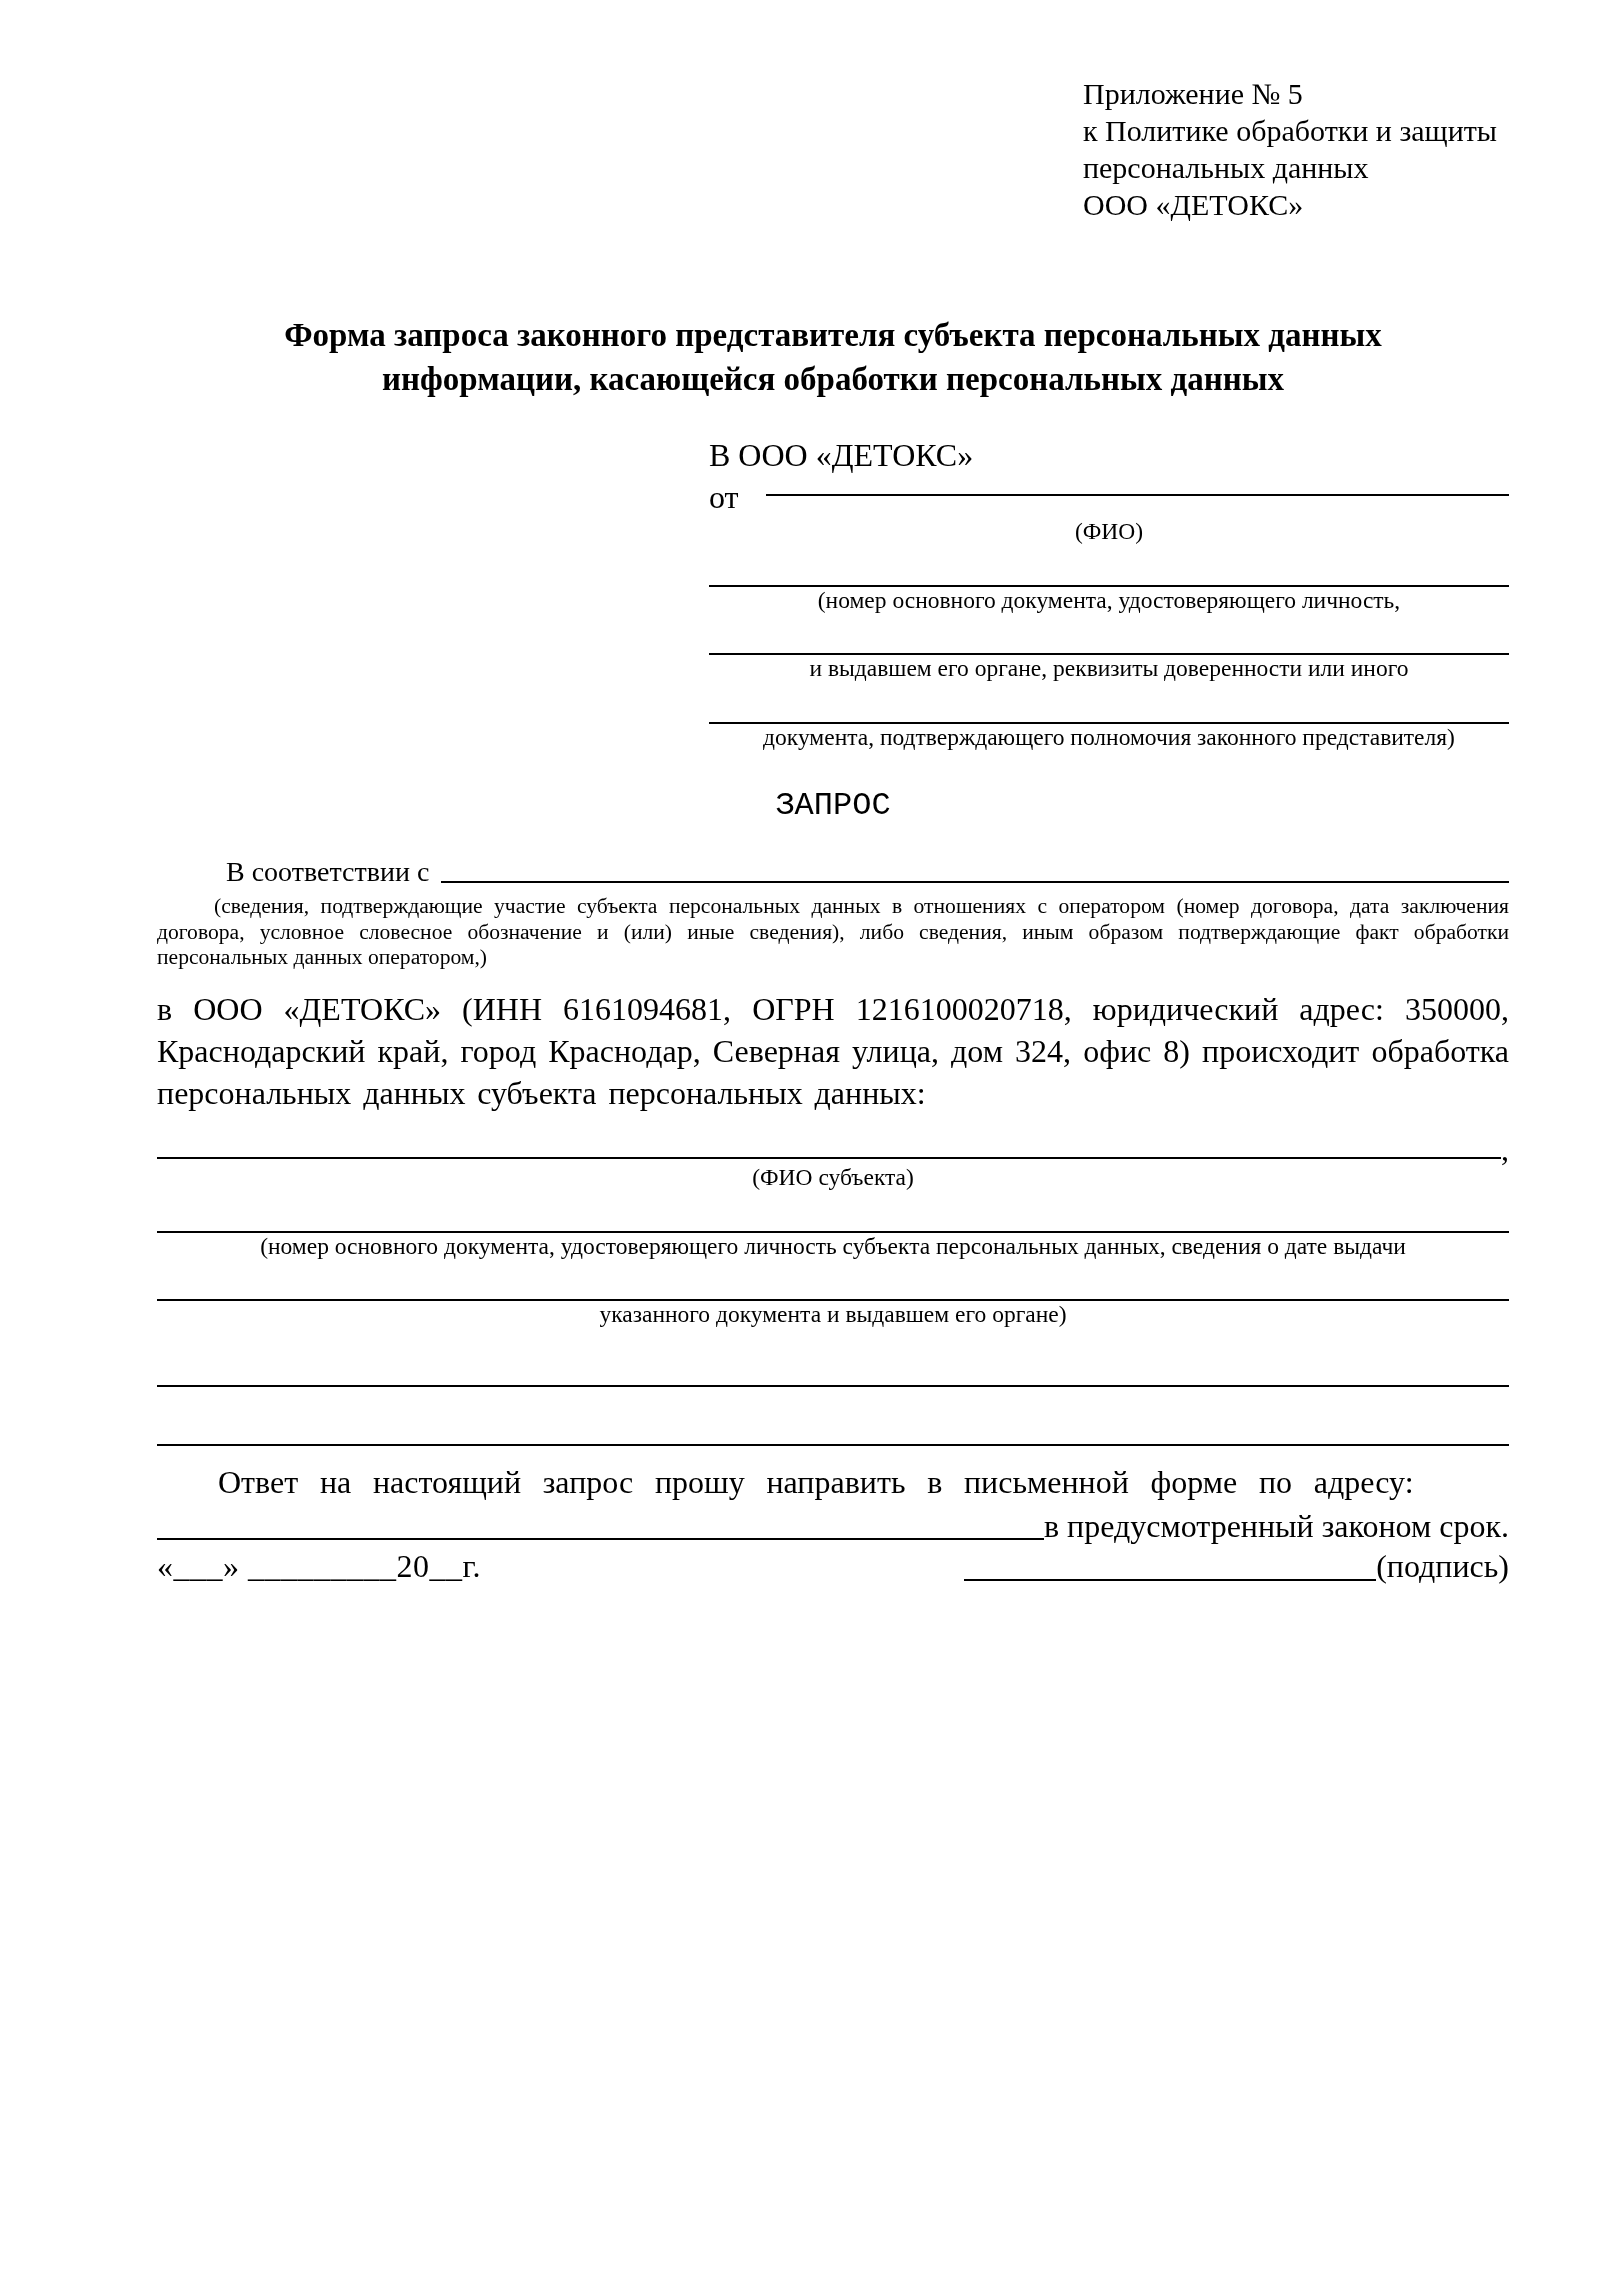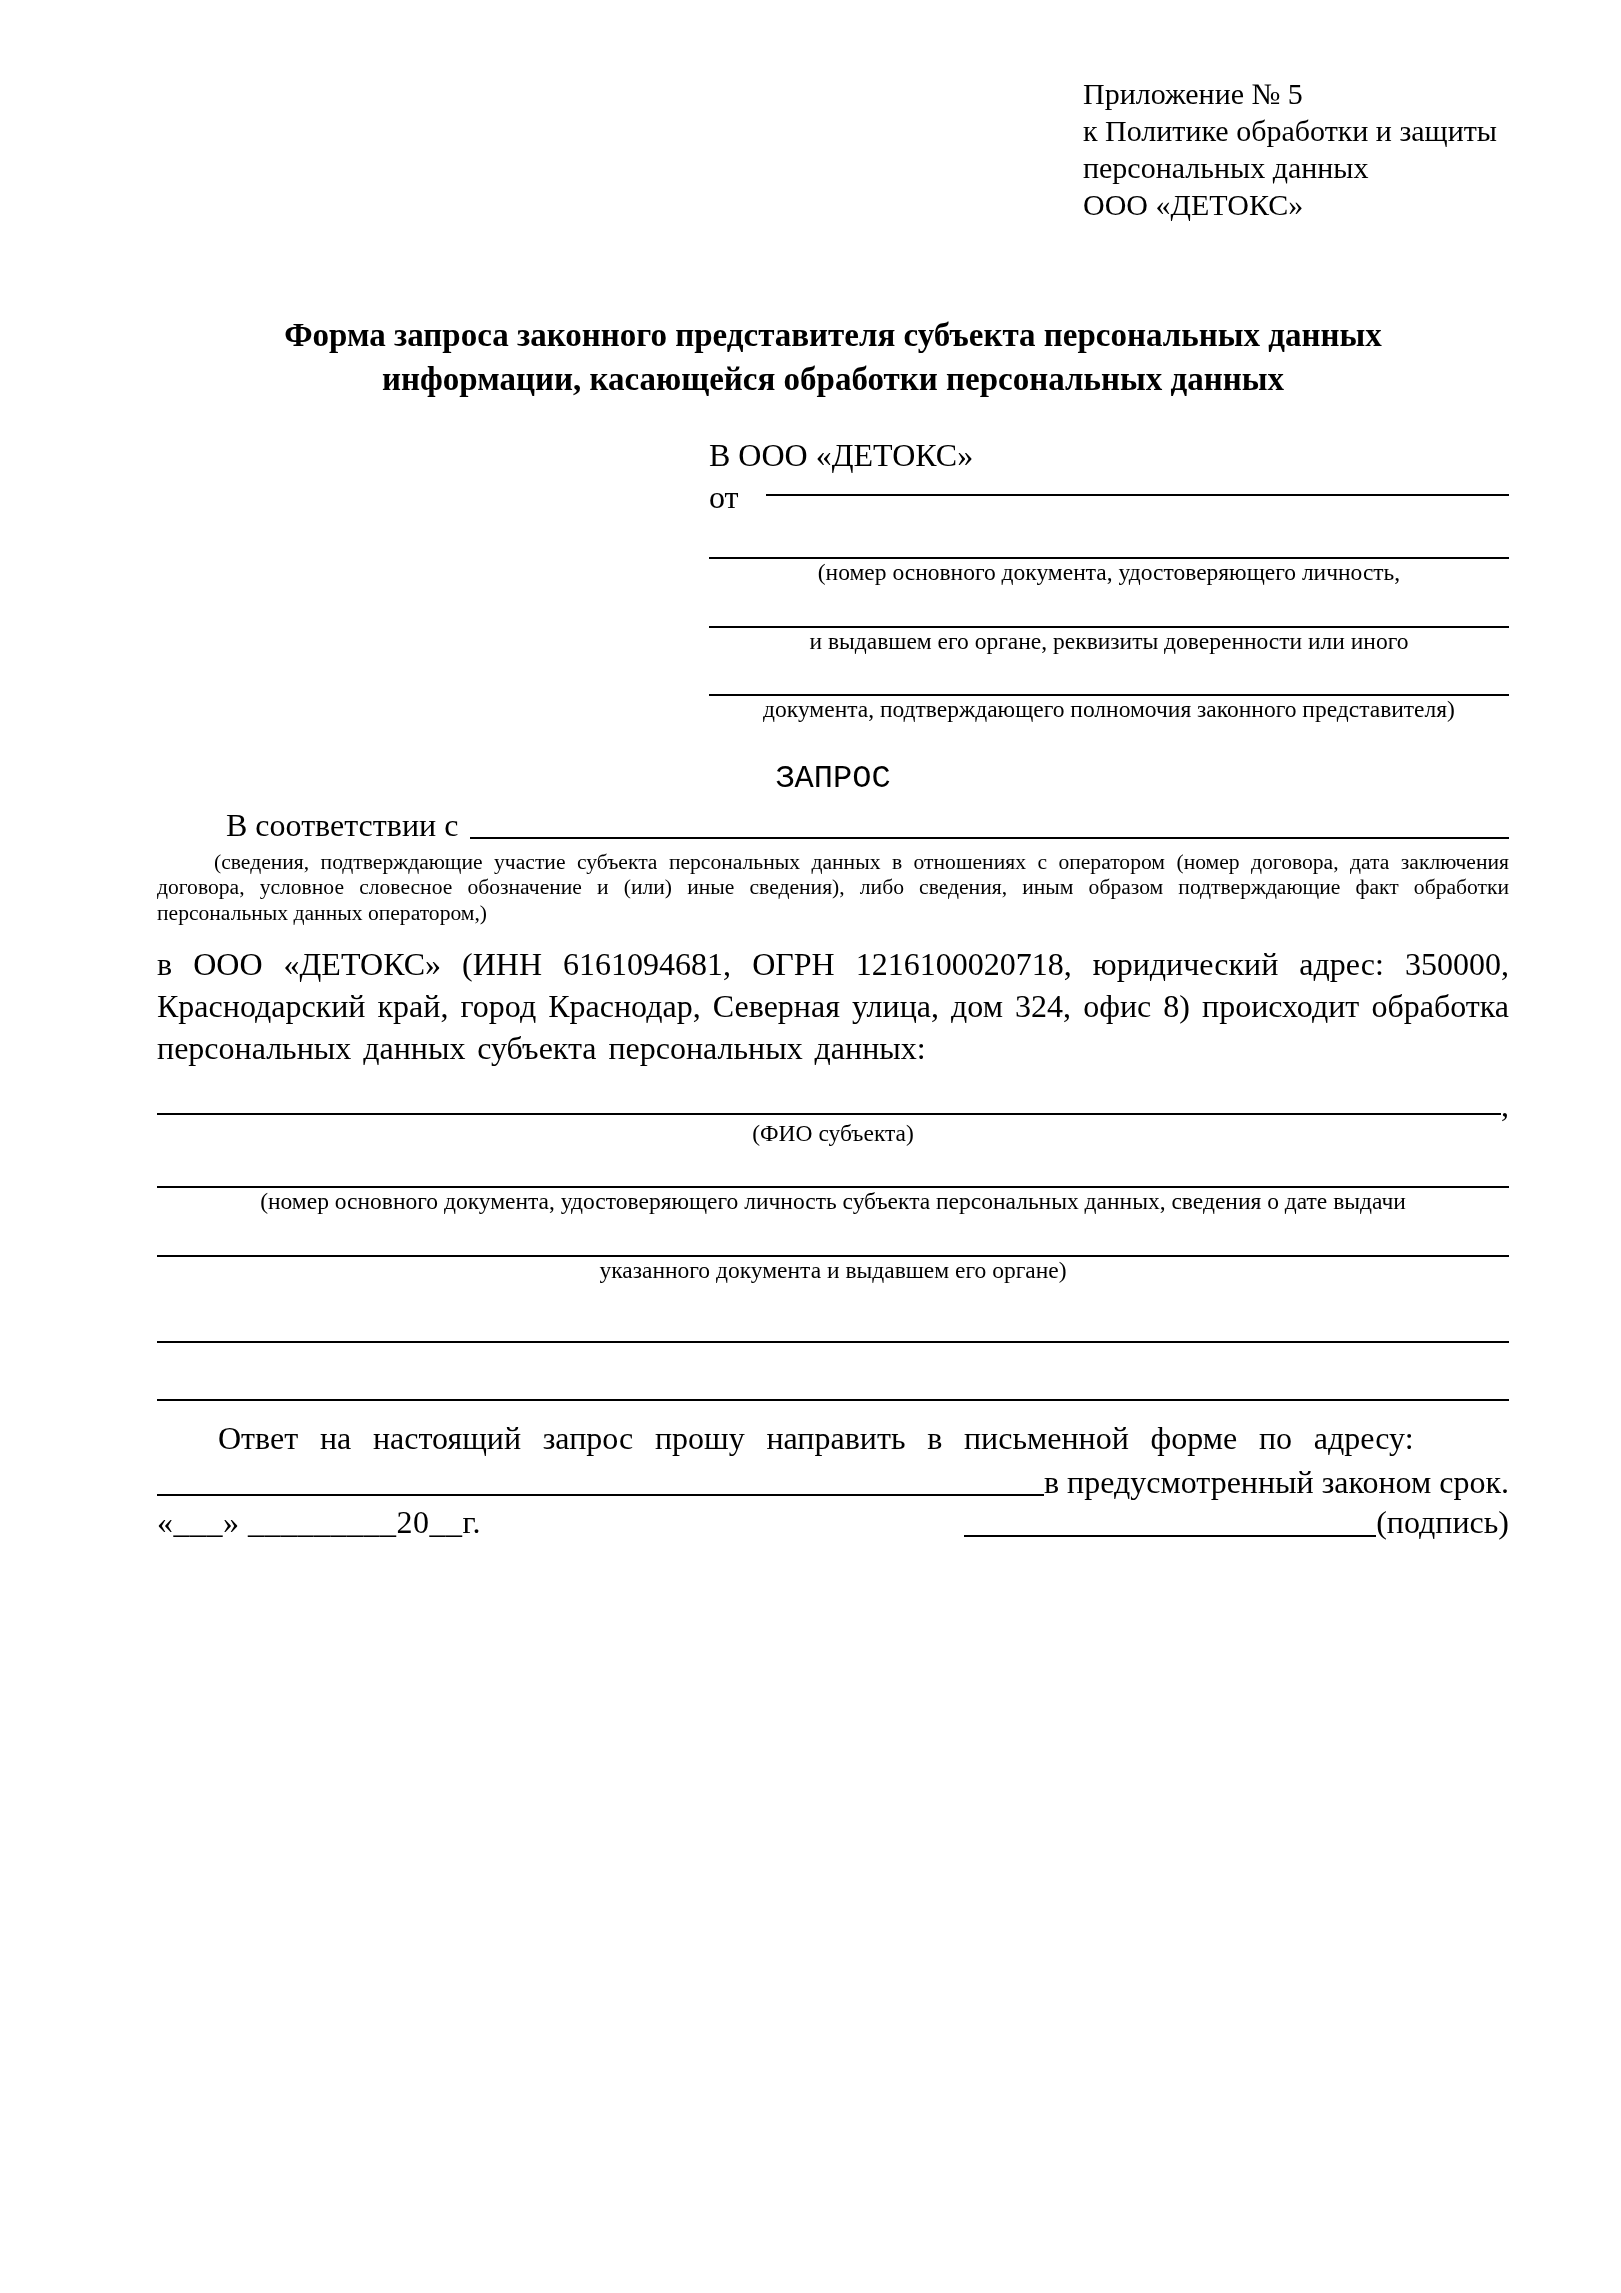--- a/index.html
+++ b/index.html
@@ -22,21 +22,21 @@
   .addressee{margin-top:33px;margin-left:552px;font-size:32px;line-height:42px;}
   .from-row{display:flex;align-items:center;height:42px;gap:16px;}
   .from-label{flex:none;padding-right:11.8px;}
   .uline{border-bottom:2.9px solid #000;}
   .from-row .uline{flex:1;margin-bottom:4.9px;}
   .cap{font-size:23.5px;line-height:27.4px;text-align:center;}
   .fieldgrp{margin-top:17.6px;}
   .fieldgrp .uline{height:21.6px;}
   
   .req-heading{margin-top:33px;text-align:center;font-size:32px;line-height:43px;font-family:Liberation Mono, monospace;}
-  .intro-row{display:flex;align-items:flex-end;height:42px;margin-top:2px;font-size:32px;}
+  .intro-row{display:flex;align-items:flex-end;height:42px;margin-top:19px;font-size:28px;}
   .intro-prefix{flex:none;padding-left:69px;padding-right:11.8px;white-space:nowrap;}
   .intro-row .uline{flex:1;margin-bottom:4.9px;}
   .fineprint{margin-top:5.9px;font-size:21.6px;line-height:25.5px;text-align:justify;text-indent:57px;}
   .para{font-size:32px;line-height:42px;text-align:justify;}
   .operator{margin-top:17px;word-spacing:0.12em;}
   .fio-row{display:flex;align-items:flex-end;height:35px;margin-top:15.7px;font-size:32px;}
   .fio-row .uline{flex:1;margin-bottom:4.9px;}
   .comma{flex:none;line-height:29px;}
   .grp-full{margin-top:15.7px;}
   .grp-full .uline{height:23.5px;}
@@ -68,20 +68,21 @@
     <div>Форма запроса законного представителя субъекта персональных данных</div>
     <div>информации, касающейся обработки персональных данных</div>
   </div>
 
   <div class="addressee">
     <div>В ООО «ДЕТОКС»</div>
     <div class="from-row">
       <span class="from-label">от</span>
       <div class="uline"></div>
     </div>
+    <div class="cap">(ФИО)</div>
 
     <div class="fieldgrp">
       <div class="uline"></div>
       <div class="cap">(номер основного документа, удостоверяющего личность,</div>
     </div>
     <div class="fieldgrp">
       <div class="uline"></div>
       <div class="cap">и выдавшем его органе, реквизиты доверенности или иного</div>
     </div>
     <div class="fieldgrp">

